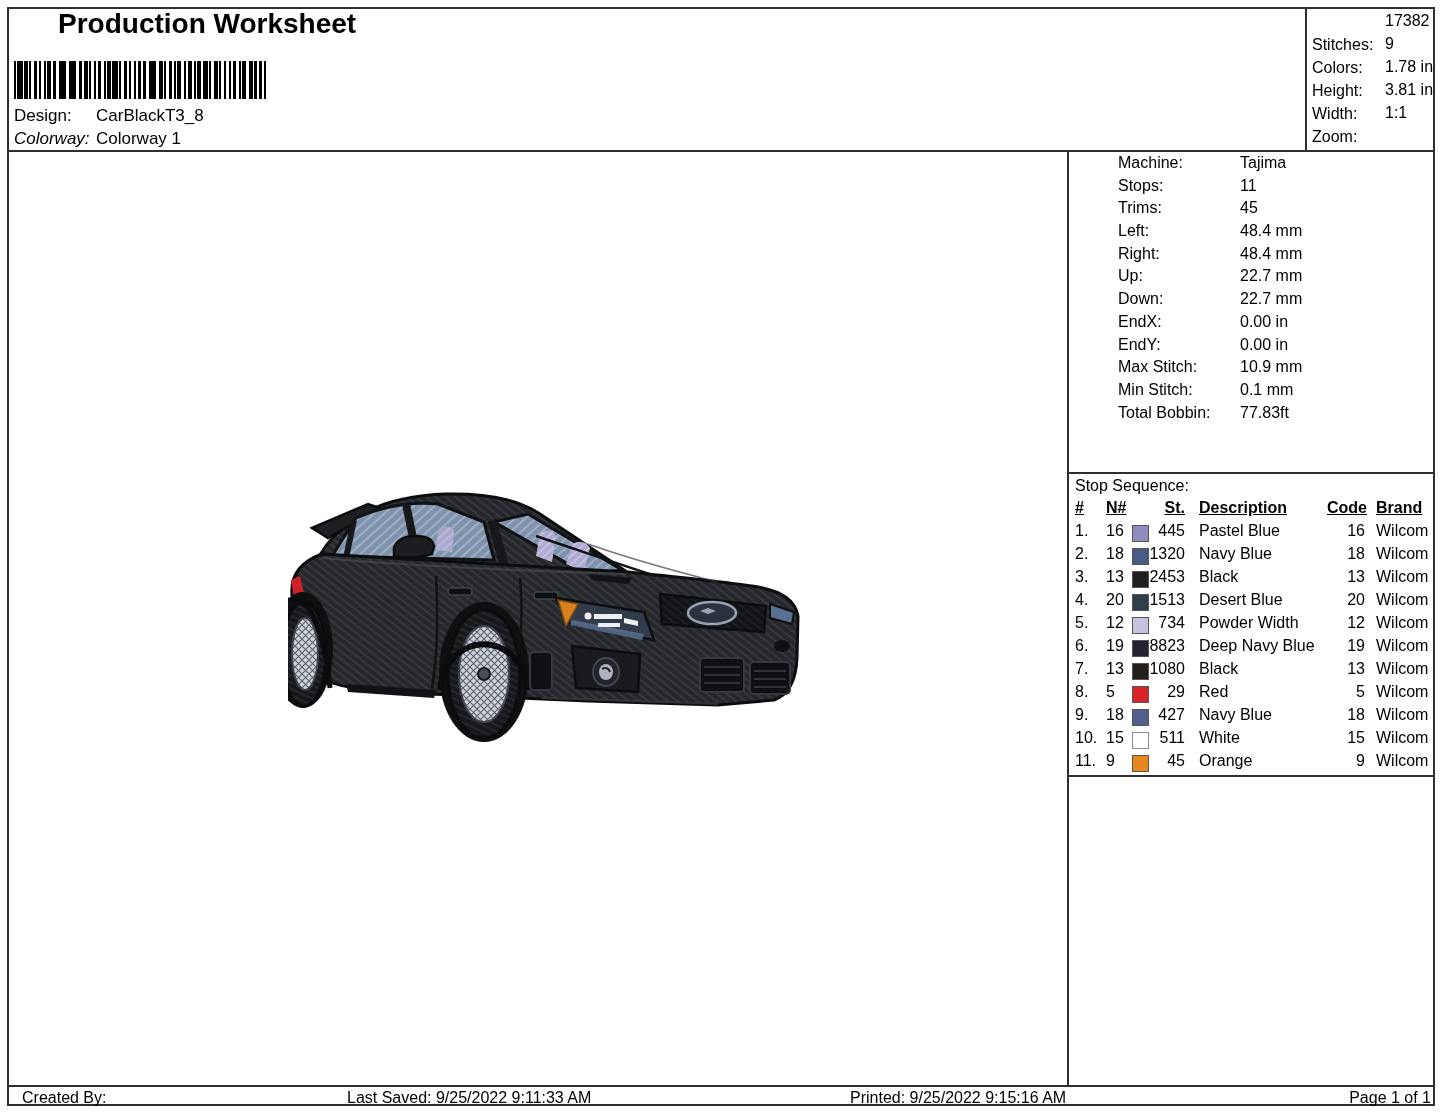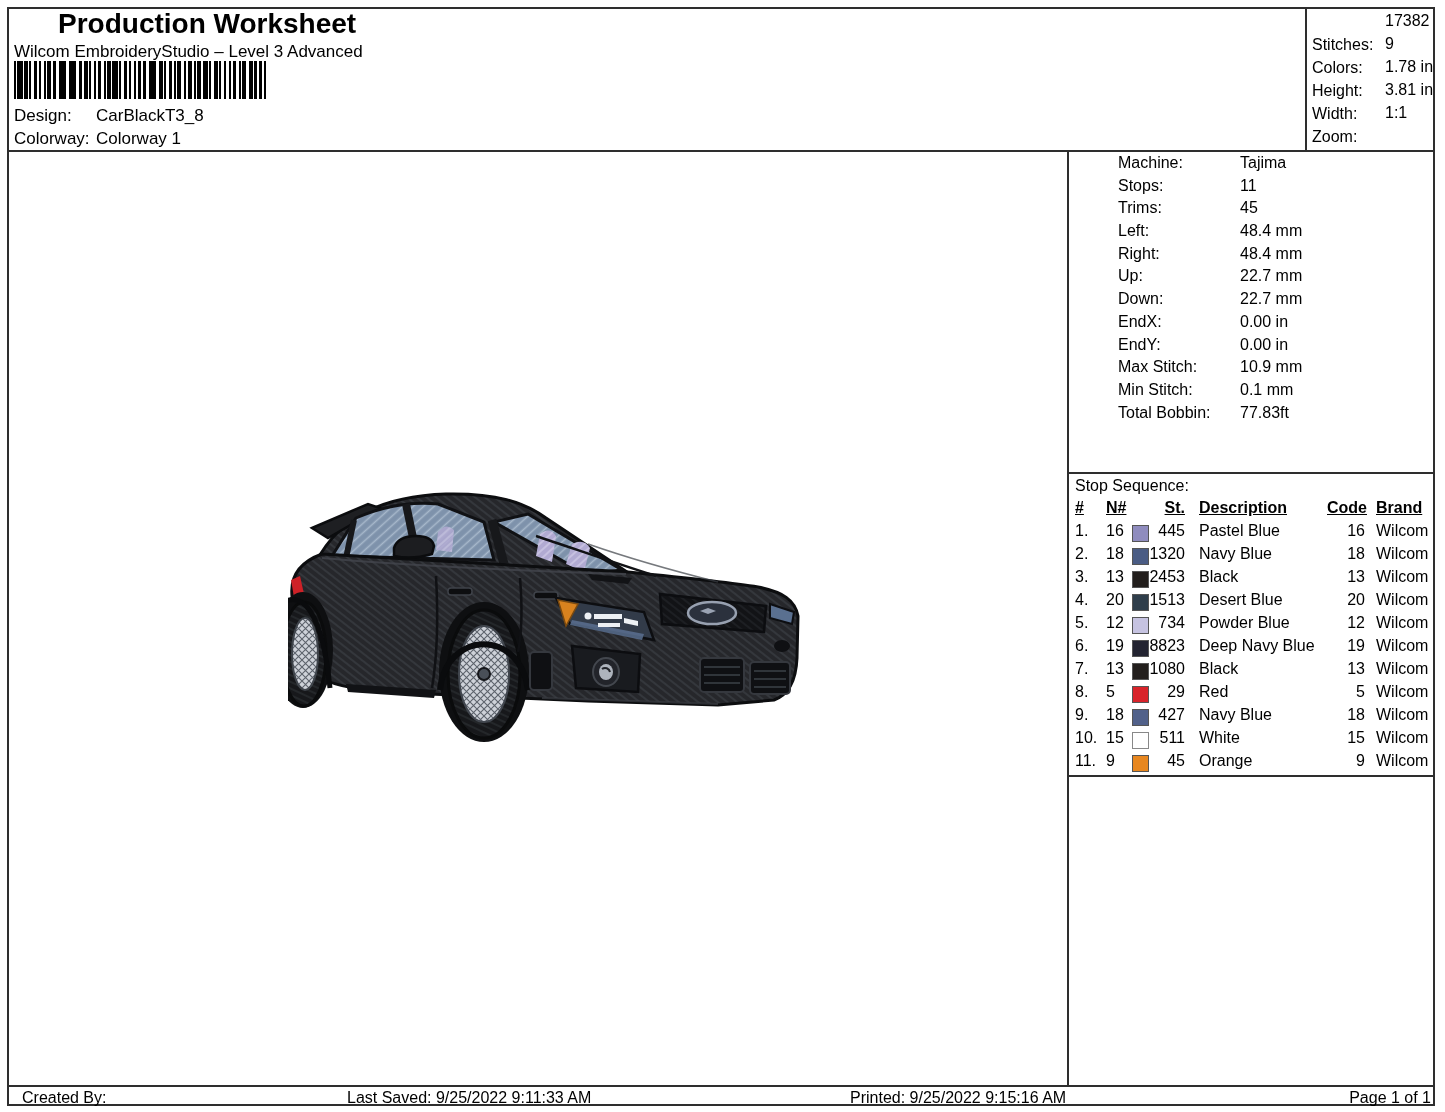--- a/index.html
+++ b/index.html
@@ -50,25 +50,24 @@
 
   <div class="frame"></div>
   <div class="line" style="left:7px;top:150px;width:1428px;height:2px;"></div>
   <div class="line" style="left:1305px;top:7px;width:2px;height:145px;"></div>
   <div class="line" style="left:1067px;top:152px;width:2px;height:933px;"></div>
   <div class="line" style="left:1069px;top:472px;width:366px;height:2px;"></div>
   <div class="line" style="left:1069px;top:775px;width:366px;height:2px;"></div>
   <div class="line" style="left:7px;top:1085px;width:1428px;height:2px;"></div>
 
   <div class="title">Production Worksheet</div>
-  <div class="subtitle">Wilcom EmbroideryStudio – Level 3 Advanced</div>
   <div class="barcode"></div>
   <div class="kv" style="left:14px;top:106px;">Design:</div>
   <div class="kv" style="left:96px;top:106px;">CarBlackT3_8</div>
-  <div class="kv" style="left:14px;top:129px;">Colorway:</div>
+  <div class="kv" style="left:14px;top:129px;font-style:italic;">Colorway:</div>
   <div class="kv" style="left:96px;top:129px;">Colorway 1</div>
 
   <div class="summary-rows" id="summary-rows">
       <div class="row">
         <span class="lbl">Stitches:</span>
         <span class="val">17382</span>
       </div>
       <div class="row">
         <span class="lbl">Colors:</span>
         <span class="val">9</span>
@@ -182,21 +181,21 @@
         <span class="c-st">1513</span>
         <span class="c-desc">Desert Blue</span>
         <span class="c-code">20</span>
         <span class="c-brand">Wilcom</span>
       </div>
       <div class="stop-row" style="top: 614px;">
         <span class="c-num">5.</span>
         <span class="c-n">12</span>
         <span class="c-swatch" style="background: rgb(198, 195, 225);"></span>
         <span class="c-st">734</span>
-        <span class="c-desc">Powder Blue</span>
+        <span class="c-desc">Powder Width</span>
         <span class="c-code">12</span>
         <span class="c-brand">Wilcom</span>
       </div>
       <div class="stop-row" style="top: 637px;">
         <span class="c-num">6.</span>
         <span class="c-n">19</span>
         <span class="c-swatch" style="background: rgb(35, 36, 49);"></span>
         <span class="c-st">8823</span>
         <span class="c-desc">Deep Navy Blue</span>
         <span class="c-code">19</span>

